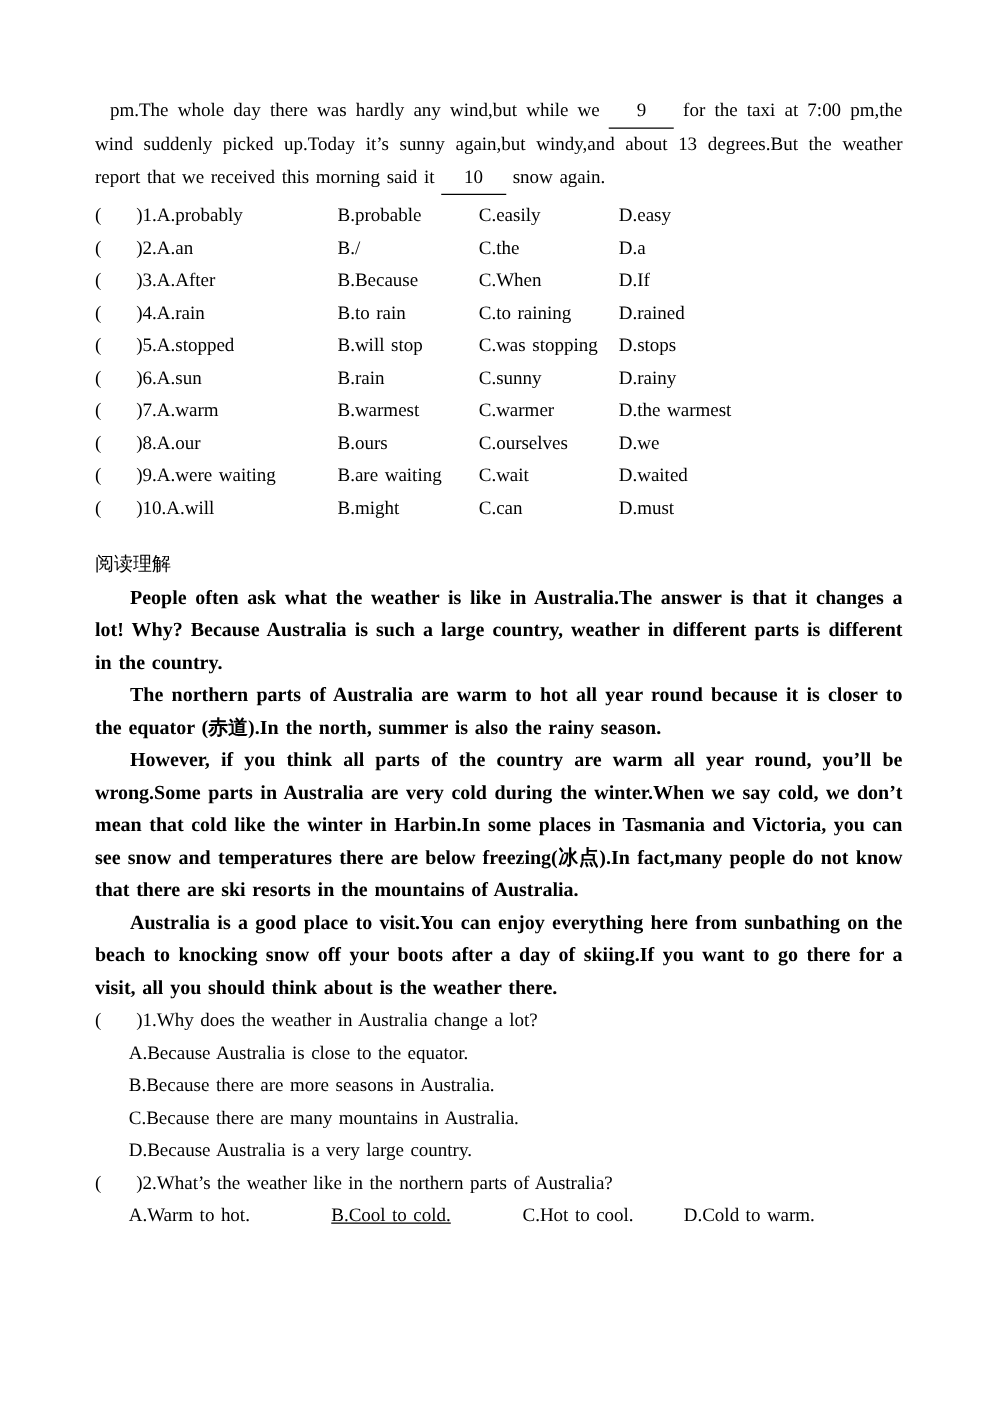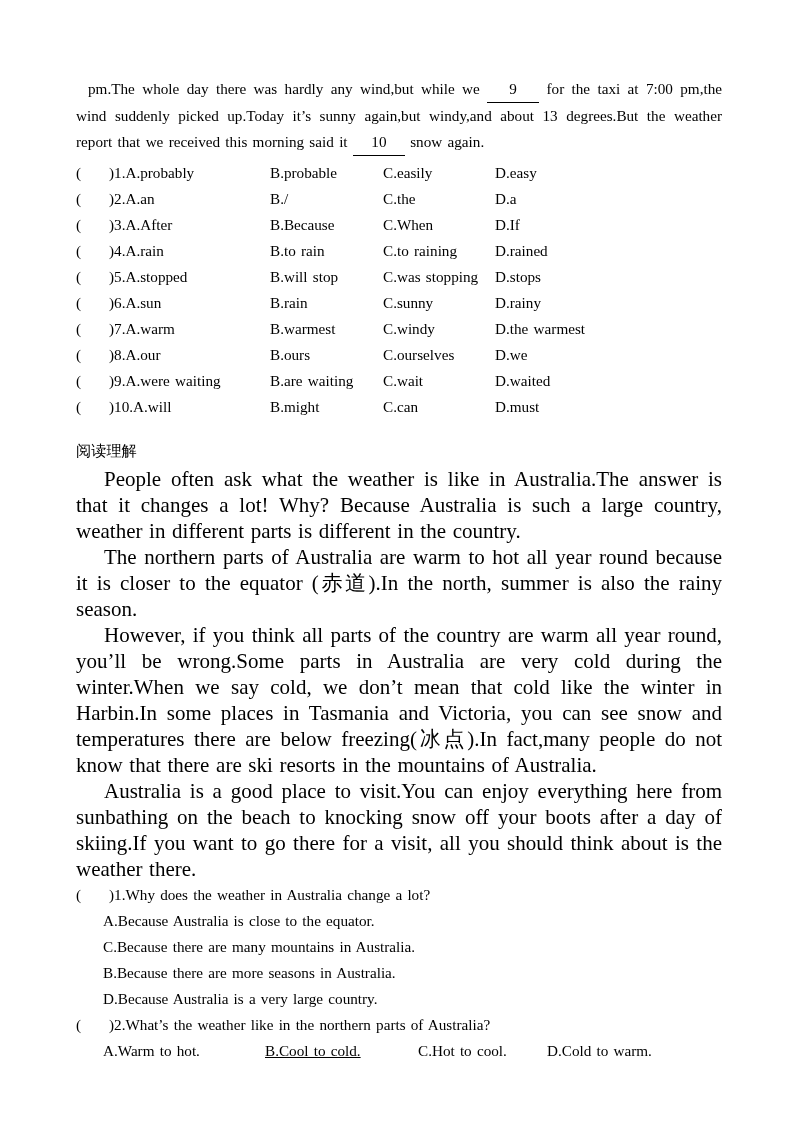--- a/index.html
+++ b/index.html
@@ -94,27 +94,28 @@
   
   .section-heading {
     font-size: 15.2px;
     line-height: 26px;
     margin: 18px 0 2px 0;
     font-family: "DejaVu Sans", "Liberation Sans", sans-serif;
   }
 
   
   .passage-para {
-    font-size: 21px;
+    font-size: 16px;
     line-height: 26px;
     text-align: justify;
     text-justify: inter-word;
     word-spacing: 1.4px;
     margin: 0;
     text-indent: 28px;
+    font-weight: bold;
   }
 
   
   .q-stem {
     position: relative;
     height: 26px;
     line-height: 26px;
     font-size: 15.2px;
     white-space: nowrap;
   }
@@ -202,21 +203,21 @@
         <span class="opt-paren">(</span>
         <span class="opt-a">)6.A.sun</span>
         <span class="opt-b">B.rain</span>
         <span class="opt-c">C.sunny</span>
         <span class="opt-d">D.rainy</span>
       </li>
       <li class="opt-row">
         <span class="opt-paren">(</span>
         <span class="opt-a">)7.A.warm</span>
         <span class="opt-b">B.warmest</span>
-        <span class="opt-c">C.windy</span>
+        <span class="opt-c">C.warmer</span>
         <span class="opt-d">D.the warmest</span>
       </li>
       <li class="opt-row">
         <span class="opt-paren">(</span>
         <span class="opt-a">)8.A.our</span>
         <span class="opt-b">B.ours</span>
         <span class="opt-c">C.ourselves</span>
         <span class="opt-d">D.we</span>
       </li>
       <li class="opt-row">
@@ -240,22 +241,22 @@
     <p class="passage-para">People often ask what the weather is like in Australia.The answer is that it changes a lot! Why? Because Australia is such a large country, weather in different parts is different in the country.</p>
     <p class="passage-para">The northern parts of Australia are warm to hot all year round because it is closer to the equator (赤道).In the north, summer is also the rainy season.</p>
     <p class="passage-para">However, if you think all parts of the country are warm all year round, you’ll be wrong.Some parts in Australia are very cold during the winter.When we say cold, we don’t mean that cold like the winter in Harbin.In some places in Tasmania and Victoria, you can see snow and temperatures there are below freezing(冰点).In fact,many people do not know that there are ski resorts in the mountains of Australia.</p>
     <p class="passage-para">Australia is a good place to visit.You can enjoy everything here from sunbathing on the beach to knocking snow off your boots after a day of skiing.If you want to go there for a visit, all you should think about is the weather there.</p>
 
     <div class="q-stem">
       <span class="q-paren">(</span>
       <span class="q-text">)1.Why does the weather in Australia change a lot?</span>
     </div>
     <div class="q-choice">A.Because Australia is close to the equator.</div>
+    <div class="q-choice">B.Because there are more seasons in Australia.</div>
     <div class="q-choice">C.Because there are many mountains in Australia.</div>
-    <div class="q-choice">B.Because there are more seasons in Australia.</div>
     <div class="q-choice">D.Because Australia is a very large country.</div>
 
     <div class="q-stem">
       <span class="q-paren">(</span>
       <span class="q-text">)2.What’s the weather like in the northern parts of Australia?</span>
     </div>
     <div class="q-choice-row">
       <span class="qc-a">A.Warm to hot.</span>
       <span class="qc-b">B.Cool to cold.</span>
       <span class="qc-c">C.Hot to cool.</span>

